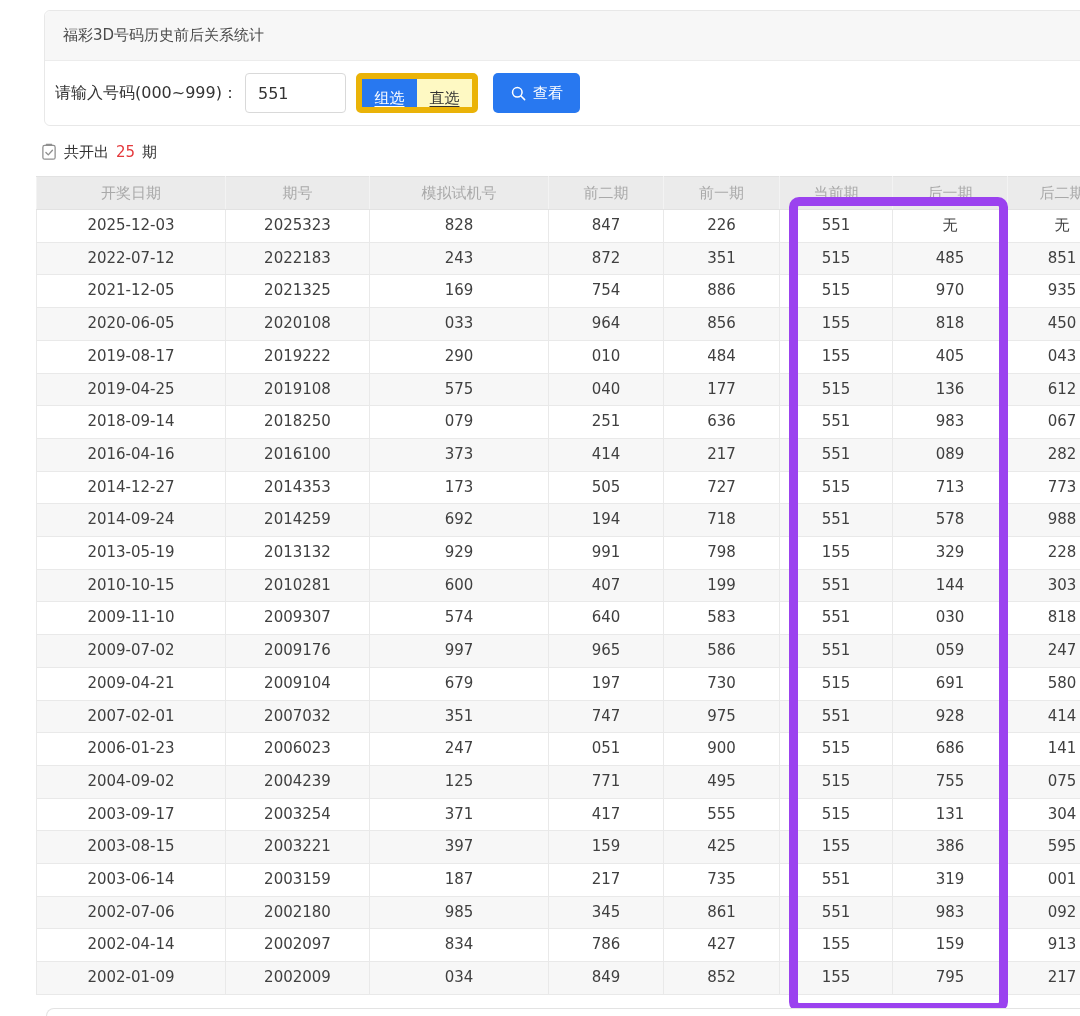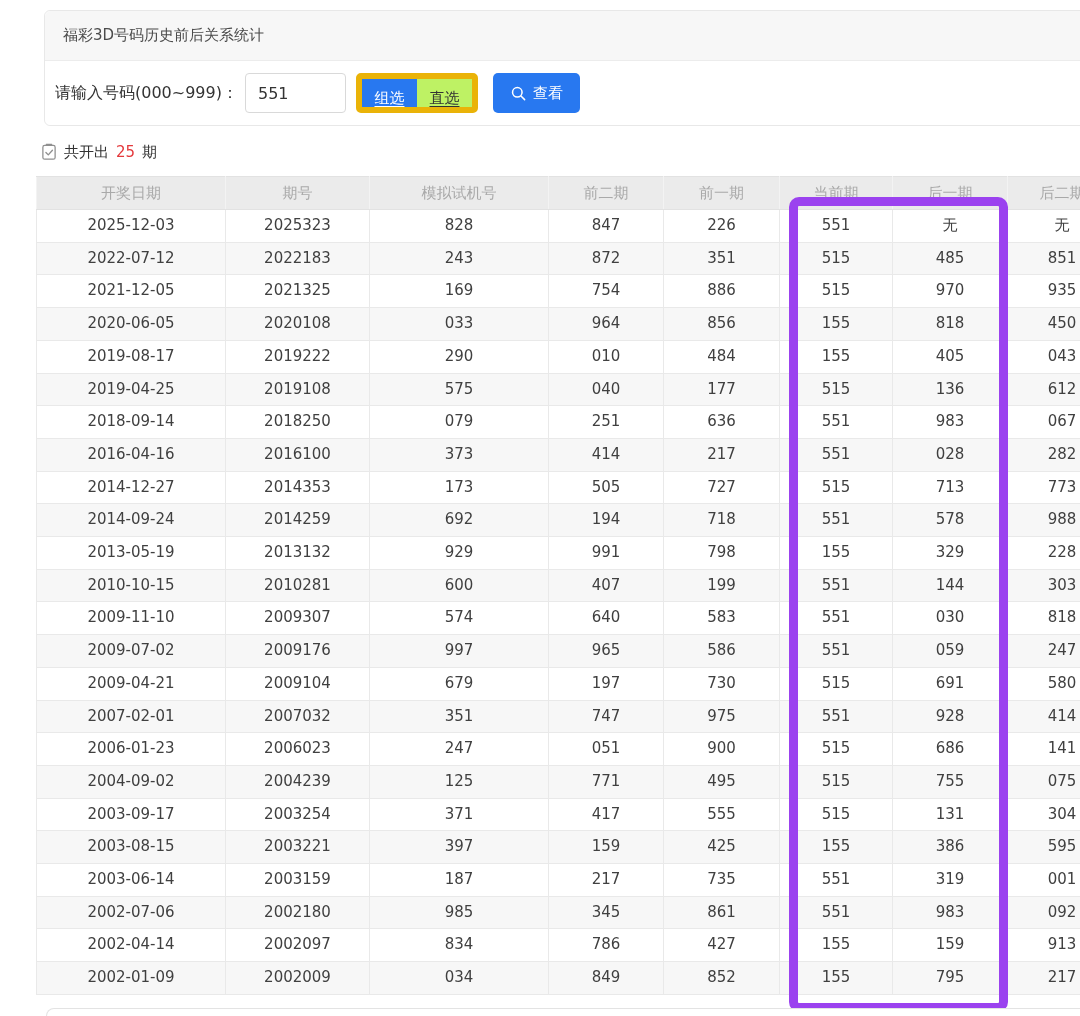--- a/index.html
+++ b/index.html
@@ -27,21 +27,21 @@
     width:101px; height:40px; box-sizing:border-box; margin-left:7px;
     border:1px solid #d9d9d9; border-radius:4px; padding:0 12px;
     font-size:16px; color:#333; font-family:inherit; outline:none;
   }
   .seg-group {
     display:flex; margin-left:10px; height:40px; box-sizing:border-box;
     border:6px solid #eab308; border-radius:5px; overflow:hidden; background:#fff;
   }
   .seg {
     width:55px; line-height:38px; text-align:center; font-size:15px;
-    color:#333; background:#bef264; cursor:pointer;
+    color:#333; background:#fef9c3; cursor:pointer;
   }
   .seg.active { background:var(--accent,#2878f0); color:#fff; }
   .seg u { text-underline-offset:3px; }
   .search-btn {
     display:flex; align-items:center; gap:6px; margin-left:15px; height:40px;
     padding:0 17px; background:var(--accent,#2878f0); color:#fff; border:none;
     border-radius:5px; font-size:15px; font-family:inherit; cursor:pointer;
   }
   
   .summary {
@@ -213,21 +213,21 @@
           <td>983</td>
           <td>067</td>
         </tr>
         <tr>
           <td>2016-04-16</td>
           <td>2016100</td>
           <td>373</td>
           <td>414</td>
           <td>217</td>
           <td>551</td>
-          <td>028</td>
+          <td>089</td>
           <td>282</td>
         </tr>
         <tr>
           <td>2014-12-27</td>
           <td>2014353</td>
           <td>173</td>
           <td>505</td>
           <td>727</td>
           <td>515</td>
           <td>713</td>

